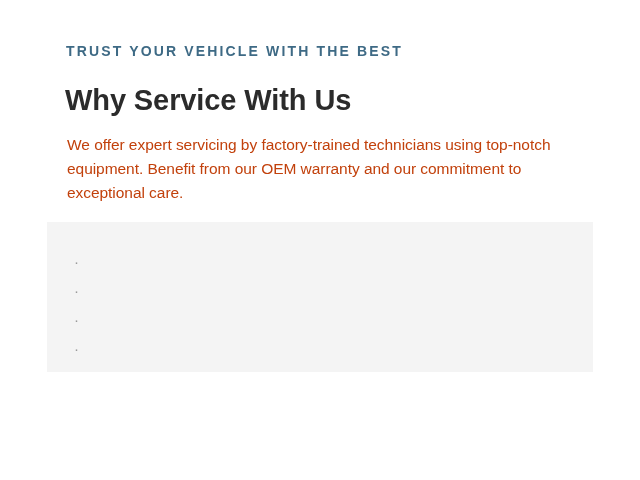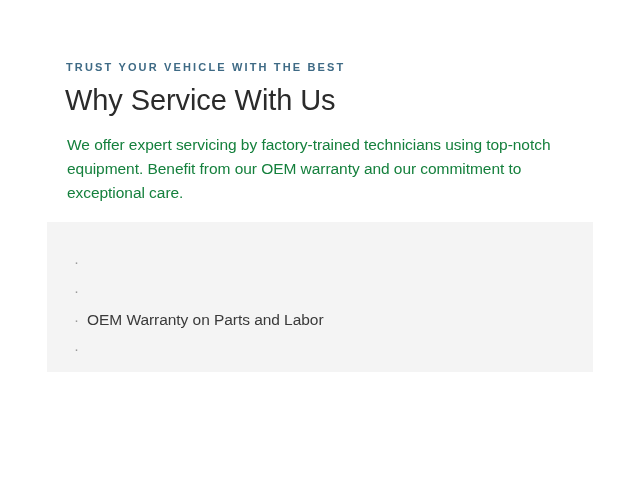--- a/index.html
+++ b/index.html
@@ -28,55 +28,55 @@
     position: absolute;
     left: 47px;
     top: 0;
     width: 546px;
   }
 
   
   .eyebrow {
     position: absolute;
     left: 19px;
-    top: 60px;
-    font-size: 11px;
+    top: 44px;
+    font-size: 14px;
     font-weight: 700;
     letter-spacing: 2.15px;
     line-height: 14px;
     color: #3e6a85;
     white-space: nowrap;
     text-transform: uppercase;
   }
 
   
   .headline {
     position: absolute;
     left: 18px;
     top: 82px;
     margin: 0;
     font-size: 29px;
-    font-weight: 400;
+    font-weight: 700;
     line-height: 36px;
     letter-spacing: -0.1px;
     color: #2b2b2b;
     white-space: nowrap;
   }
 
   
   .intro {
     position: absolute;
     left: 20px;
     top: 133px;
     width: 500px;
     margin: 0;
     font-size: 15.5px;
     font-weight: 400;
     line-height: 24.2px;
-    color: #15803d;
+    color: #c2410c;
     letter-spacing: -0.05px;
   }
 
   
   .feature-card {
     position: absolute;
     left: 0px;
     top: 222px;
     width: 546px;
     height: 150px;
@@ -133,21 +133,20 @@
         <li class="feature-item">
           <span class="feature-bullet">·</span>
         </li>
 
         <li class="feature-item">
           <span class="feature-bullet">·</span>
         </li>
 
         <li class="feature-item">
           <span class="feature-bullet">·</span>
-          <span class="feature-label">OEM Warranty on Parts and Labor</span>
         </li>
 
         <li class="feature-item">
           <span class="feature-bullet">·</span>
         </li>
 
       </ul>
     </div>
 
   </div>

